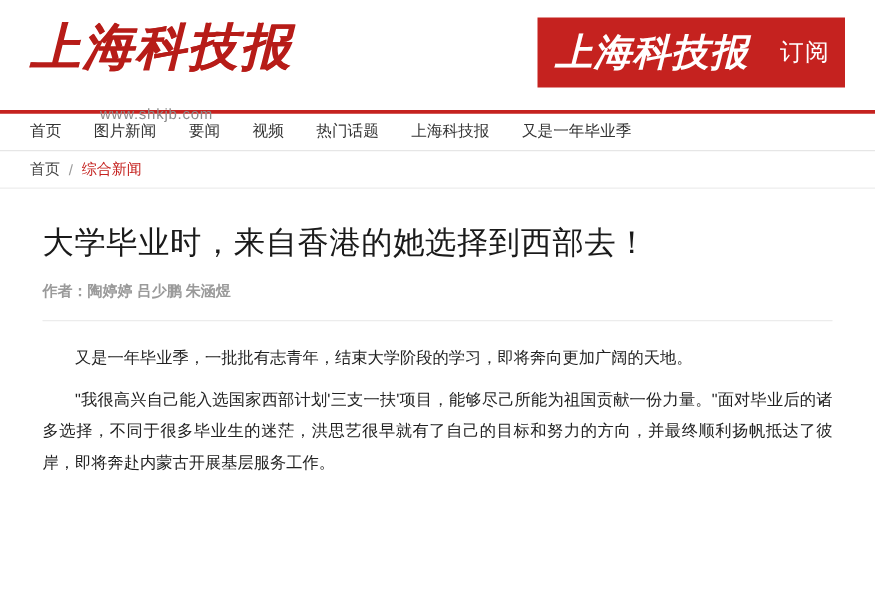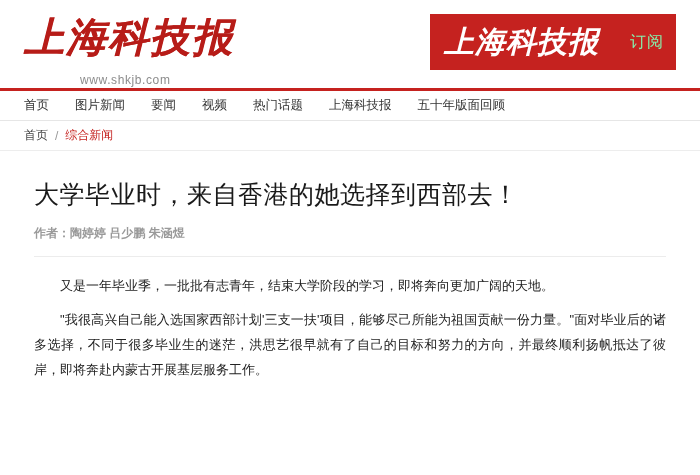--- a/index.html
+++ b/index.html
@@ -28,21 +28,21 @@
     font-family: "Liberation Serif", serif;
     font-size: 40px;
     font-weight: 700;
     color: #b71c18;
     letter-spacing: 2px;
     line-height: 1.1;
     font-style: italic;
     text-shadow: 0.5px 0 0 #b71c18;
   }
   .brand-url {
-    margin-top: 13px;
+    margin-top: 24px;
     margin-left: 56px;
     font-size: 12px;
     color: #8c8c8c;
     letter-spacing: 0.6px;
   }
   .brand-banner {
     position: absolute;
     right: 24px;
     top: 14px;
     width: 246px;
@@ -55,22 +55,22 @@
   }
   .brand-banner-title {
     font-family: "Liberation Serif", serif;
     font-style: italic;
     font-weight: 700;
     font-size: 30px;
     color: #ffffff;
     letter-spacing: 1px;
   }
   .brand-banner-sub {
-    font-size: 16px;
-    color: #86efac;
+    font-size: 19px;
+    color: #ffffff;
     letter-spacing: 1px;
     padding-left: 8px;
   }
 
   
   .nav-wrap {
     border-top: 3px solid #c5221f;
     height: 33px;
     background: #fff;
     display: flex;
@@ -150,21 +150,21 @@
     </div>
   </div>
 
   <div class="nav-wrap">
     <span class="nav-item">首页</span>
     <span class="nav-item">图片新闻</span>
     <span class="nav-item">要闻</span>
     <span class="nav-item">视频</span>
     <span class="nav-item">热门话题</span>
     <span class="nav-item">上海科技报</span>
-    <span class="nav-item">五十年版面回顾</span>
+    <span class="nav-item">又是一年毕业季</span>
   </div>
 
   <div class="crumb">
     <a>首页</a>
     <span class="sep">/</span>
     <span class="current">综合新闻</span>
   </div>
 
   <div class="article">
     <h1 class="art-title">大学毕业时，来自香港的她选择到西部去！</h1>

